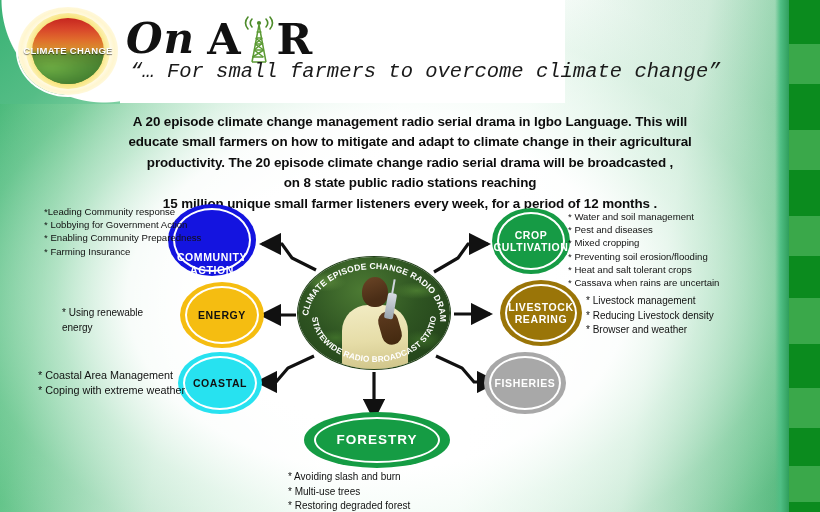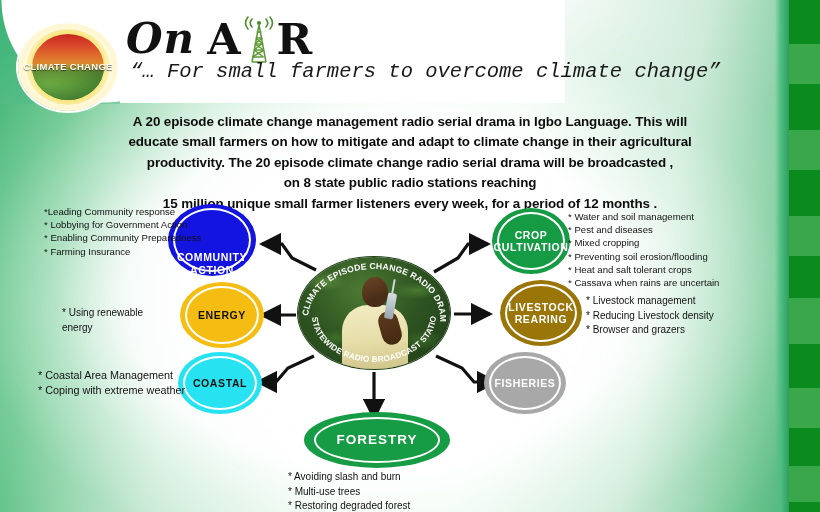--- a/index.html
+++ b/index.html
@@ -42,21 +42,21 @@
   }
   .header-curve {
     position:absolute; left:0; top:0; width:120px; height:104px;
     background:linear-gradient(140deg,#39b274 0%, #55bd86 60%, #7fd0a3 100%);
     -webkit-mask: radial-gradient(circle 104px at 104px 0px, transparent 0 102px, #000 103px);
             mask: radial-gradient(circle 104px at 104px 0px, transparent 0 102px, #000 103px);
   }
 
   
   .logo-wrap {
-    position:absolute; left:18px; top:23px; width:100px; height:88px;
+    position:absolute; left:18px; top:7px; width:100px; height:88px;
   }
   .logo-halo{
     position:absolute; left:0; top:0; width:100px; height:88px; border-radius:50%;
     background:radial-gradient(ellipse at 50% 50%, #ffffff 52%, #fff6cf 66%, #ffffff 84%, #ffffff 100%);
     box-shadow:0 0 0 2px #ffffff;
   }
   .logo-ring{
     position:absolute; left:8px; top:6px; width:84px; height:76px; border-radius:50%;
     background:radial-gradient(circle at 50% 50%, #f3d32a 0%, #f6e06a 55%, #fff7cc 78%, #ffffff 100%);
   }
@@ -350,21 +350,21 @@
         <div>*  Water and soil management</div>
         <div>* Pest and diseases</div>
         <div>*  Mixed cropping</div>
         <div>* Preventing soil erosion/flooding</div>
         <div>* Heat and salt tolerant crops</div>
         <div>* Cassava when rains are uncertain</div>
       </div>
     <div class="bullets big" id="b-livestock" style="left:586px; top:98px;">
         <div>* Livestock management</div>
         <div>* Reducing Livestock density</div>
-        <div>* Browser and grazers</div>
+        <div>* Browser and weather</div>
       </div>
     <div class="bullets big" id="b-forestry" style="left:288px; top:274px;">
         <div>* Avoiding slash and burn</div>
         <div>* Multi-use trees</div>
         <div>* Restoring degraded forest</div>
       </div>
 
   </div>
 </div>
 

